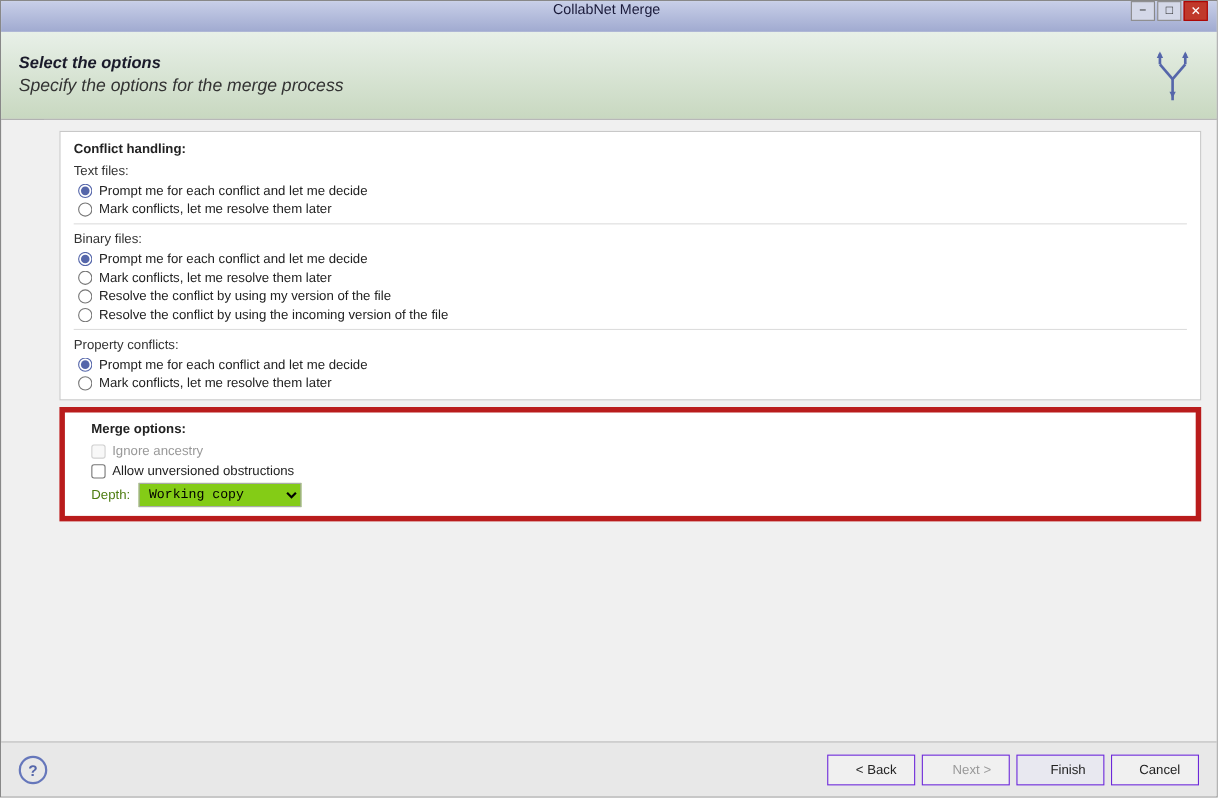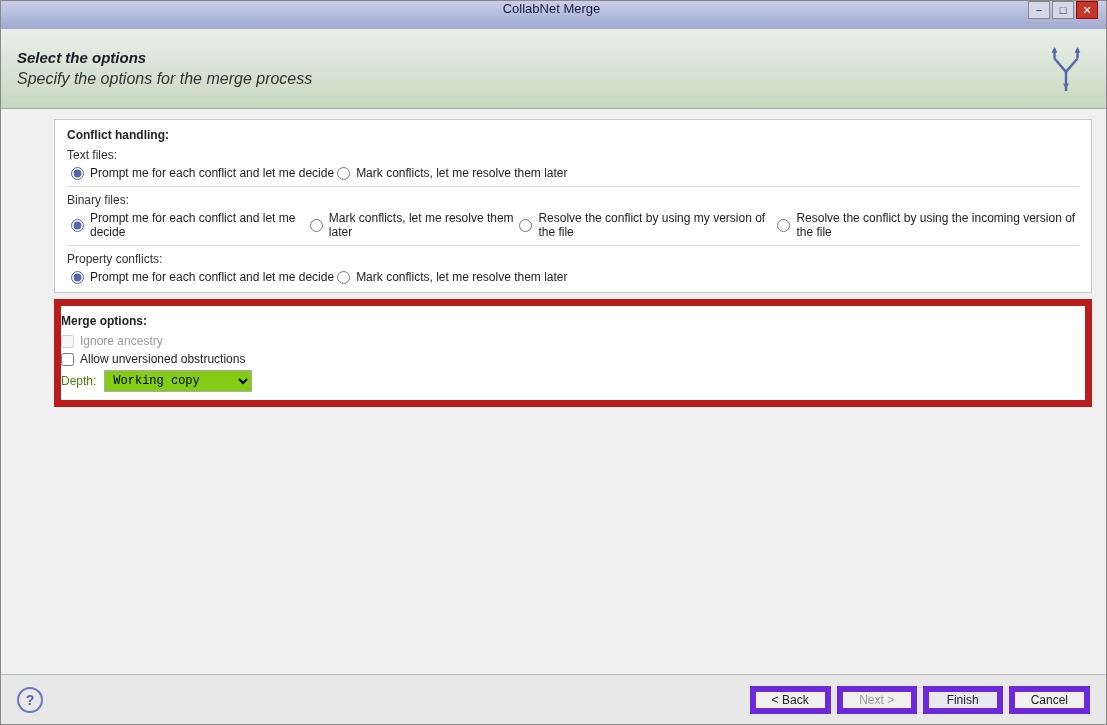--- a/index.html
+++ b/index.html
@@ -108,21 +108,21 @@
       font-size: 12px;
     }
     .subsection-title {
       font-size: 12px;
       color: #333;
       margin-bottom: 4px;
       margin-top: 2px;
     }
     .radio-group {
       display: flex;
-      flex-direction: row;
+      flex-direction: column;
       gap: 3px;
       padding-left: 4px;
     }
     .radio-item {
       display: flex;
       align-items: center;
       gap: 6px;
       font-size: 12px;
       color: #222;
     }
@@ -130,22 +130,22 @@
       margin: 0;
       accent-color: #5566aa;
     }
     .divider {
       border: none;
       border-top: 1px solid #ddd;
       margin: 6px 0;
     }
     .merge-options-section {
       background: white;
-      border: 7px solid #b91c1c;
-      padding: 8px 0;
+      border: 5px solid #b91c1c;
+      padding: 8px 24px;
       margin-bottom: 6px;
     }
     .merge-options-title {
       font-weight: bold;
       color: #222;
       margin-bottom: 6px;
       font-size: 12px;
     }
     .checkbox-item {
       display: flex;
@@ -209,25 +209,26 @@
       justify-content: center;
     }
     .footer-buttons {
       display: flex;
       gap: 6px;
     }
     .footer-btn {
       height: 28px;
       min-width: 80px;
       padding: 0 16px;
-      border: 6px solid #6d28d9;
+      border: 1px solid #6d28d9;
       background: #f0f0f0;
       font-size: 12px;
       cursor: pointer;
       color: #222;
+      text-align: right;
     }
     .footer-btn:disabled {
       color: #999;
       cursor: default;
     }
     .footer-btn.finish {
       background: #e8e8f0;
     }
   </style>
 </head>

